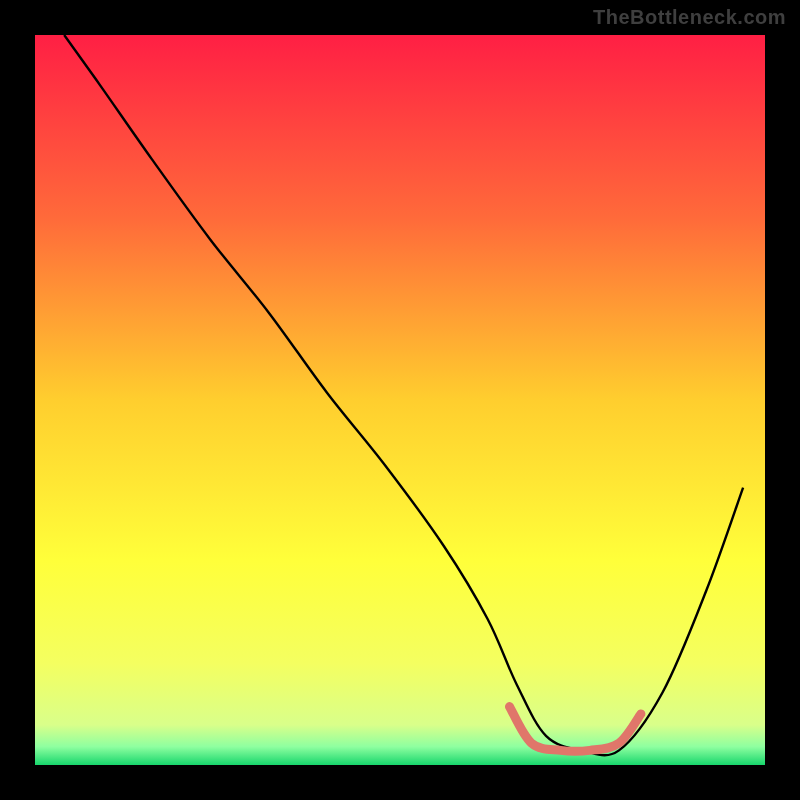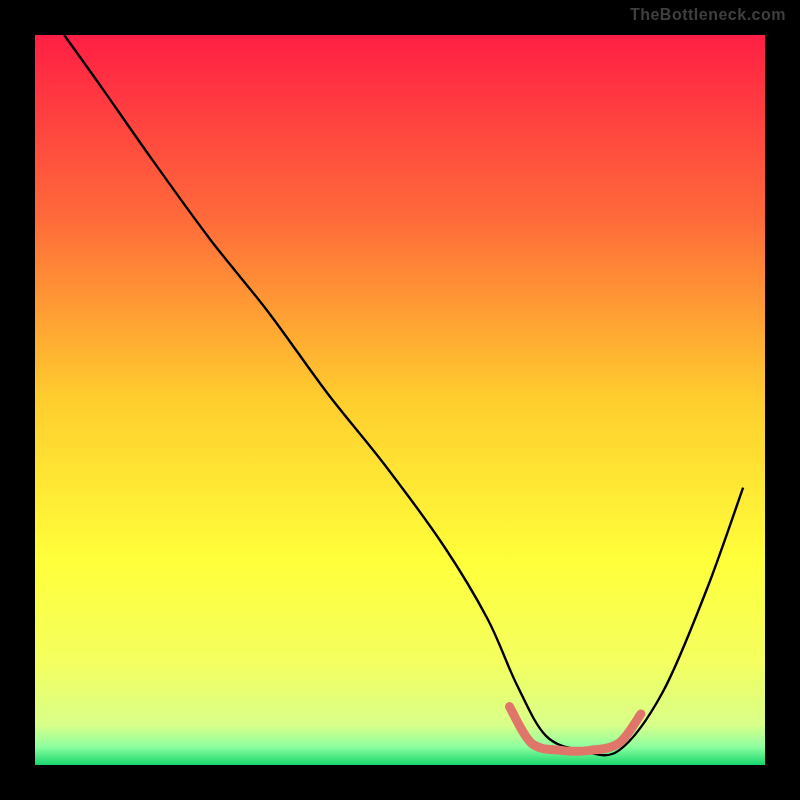--- a/index.html
+++ b/index.html
@@ -15,21 +15,21 @@
     position: relative;
     width: 800px;
     height: 800px;
     background: #000;
   }
   .watermark {
     position: absolute;
     top: 6px;
     right: 14px;
     color: #3f3f3f;
-    font-size: 16px;
+    font-size: 20px;
     font-weight: 600;
     letter-spacing: 0.5px;
     z-index: 30;
     user-select: none;
   }
   svg {
     position: absolute;
     top: 0;
     left: 0;
     width: 800px;

